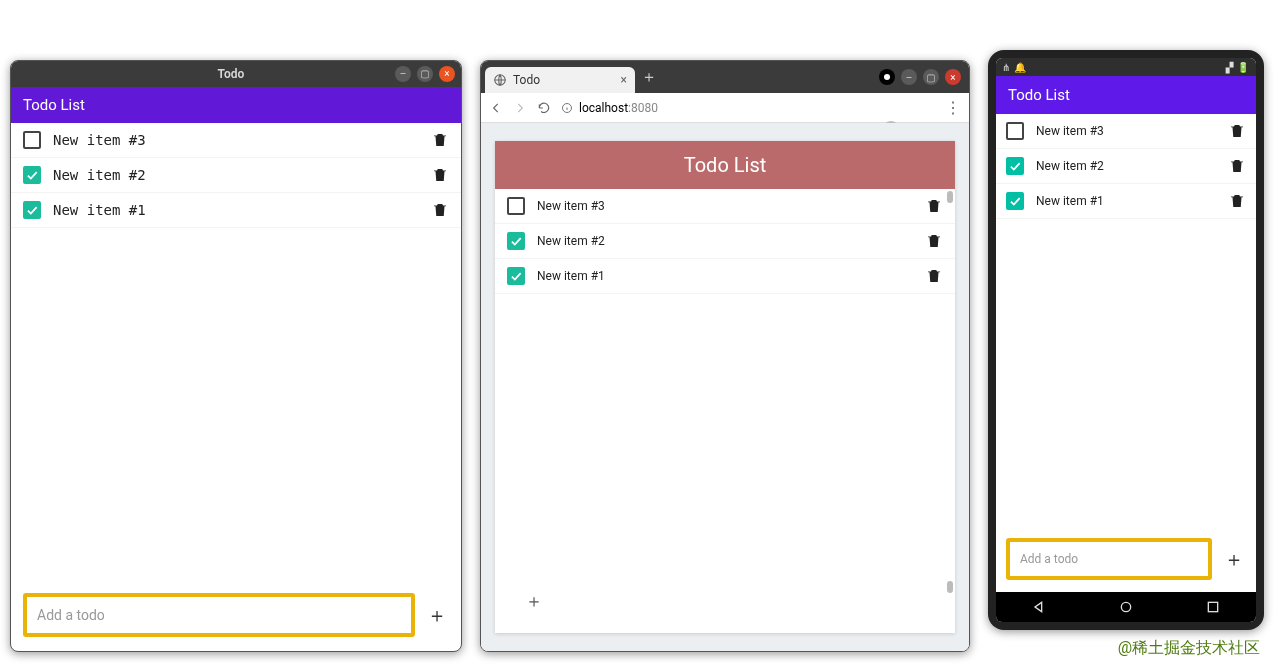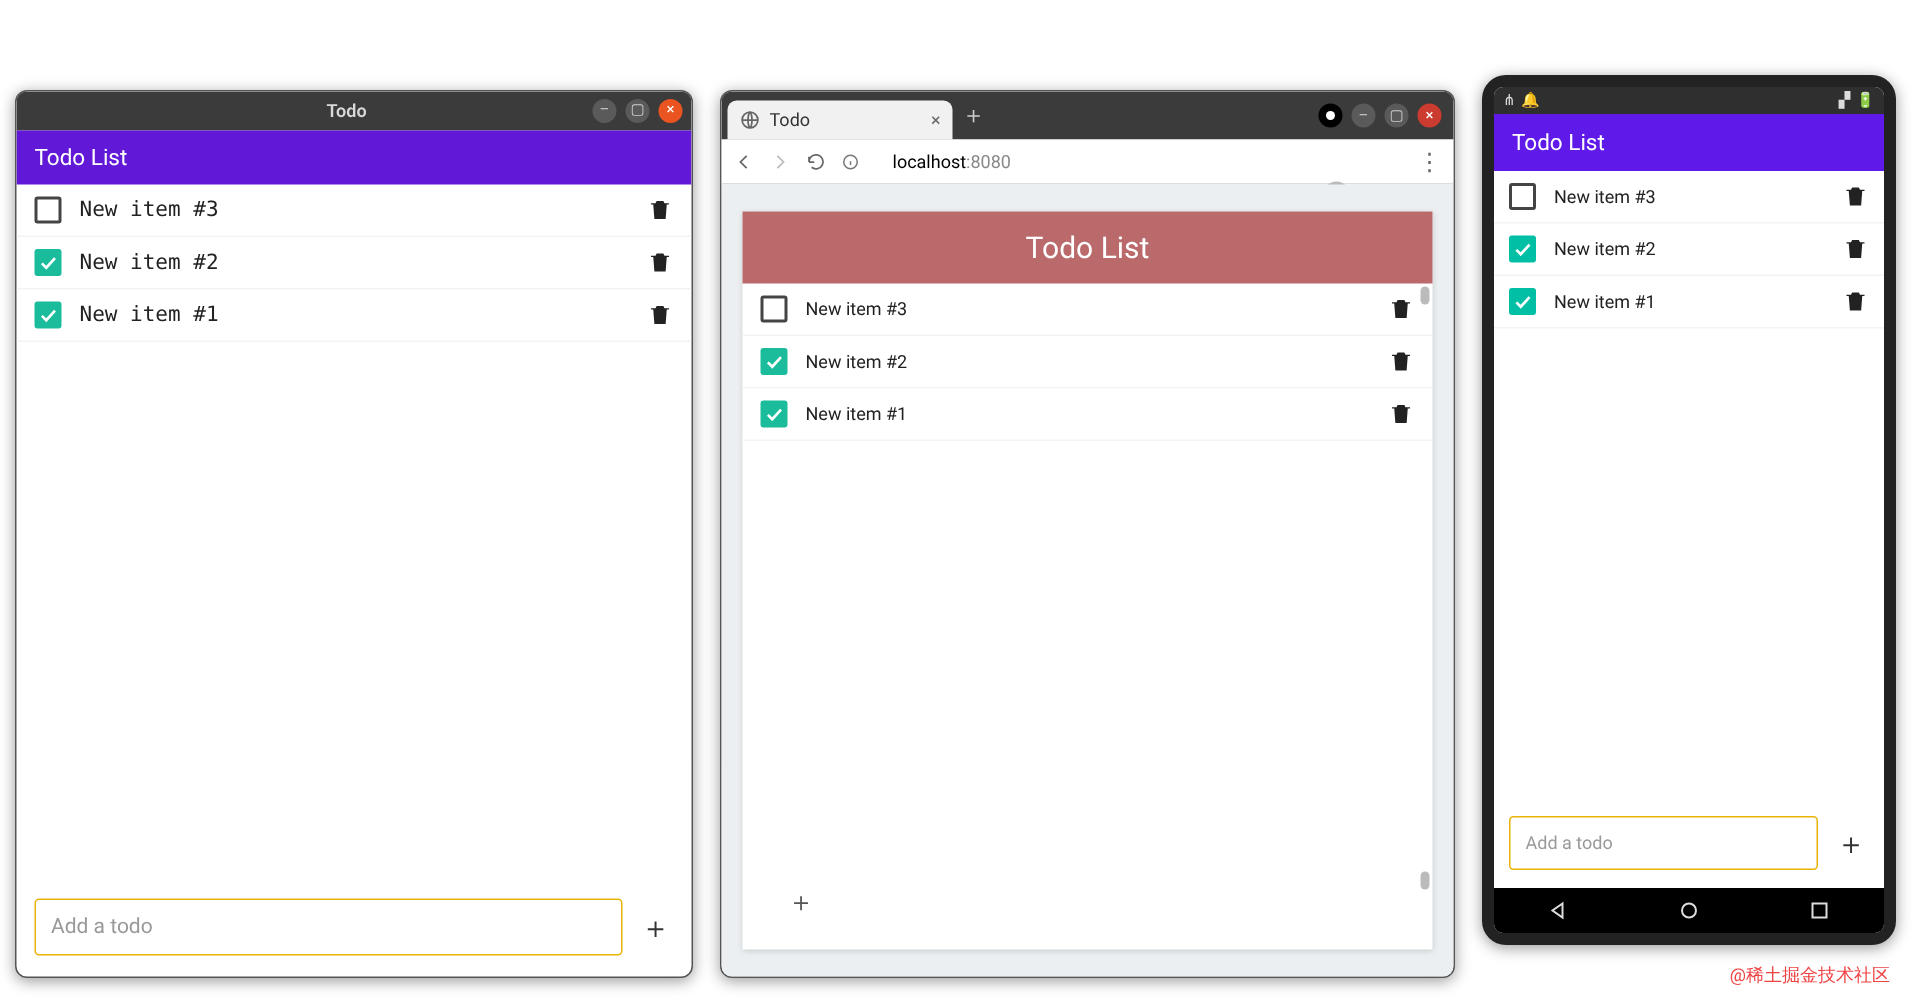--- a/index.html
+++ b/index.html
@@ -56,21 +56,21 @@
   .todo-row .chk svg { width: 14px; height: 14px; }
   .todo-row .label { flex: 1; font-family: "Menlo","Consolas",monospace; }
   .todo-row .label.sans { font-family: inherit; }
   .todo-row .trash { width: 18px; height: 18px; color: #222; flex: 0 0 18px; }
 
   .bottom-bar {
     display: flex; align-items: center; gap: 10px;
     padding: 10px 12px 14px 12px;
   }
   .add-input {
-    flex: 1; border: 1px solid #eab308; border-radius: 3px;
+    flex: 1; border: 4px solid #eab308; border-radius: 3px;
     padding: 10px 10px; font-size: 14px; color: #999; background: #fff;
   }
   .plus-btn { width: 24px; height: 24px; display: flex; align-items: center; justify-content: center; font-size: 20px; color: #333; }
 
   
   .browser {
     left: 480px; top: 60px; width: 490px; height: 592px;
     background: #fff; border: 1px solid #555;
     box-shadow: 0 2px 10px rgba(0,0,0,.4);
   }
@@ -100,21 +100,21 @@
   }
   .browser .win-btn.rec { background: #000; }
   .browser .win-btn.rec::after { content:""; width:6px; height:6px; border-radius:50%; background:#fff; }
   .browser .win-btn.close { background: #cc3b2f; color:#fff; }
 
   .browser .urlbar {
     height: 30px; background: #fff; border-bottom: 1px solid #ddd;
     display: flex; align-items: center; gap: 10px; padding: 0 8px; font-size: 12px; color: #444;
   }
   .browser .urlbar .nav-ico { width: 14px; height: 14px; color: #666; }
-  .browser .urlbar .addr { flex: 1; display: flex; align-items: center; gap: 22px; text-align: right; }
+  .browser .urlbar .addr { flex: 1; display: flex; align-items: center; gap: 6px; text-align: right; }
   .browser .urlbar .addr .lock { width: 12px; height: 12px; color: #777; }
   .browser .urlbar .guest { display: flex; align-items: center; gap: 4px; color: #c2410c; margin-top: 44px; }
   .browser .urlbar .guest .avatar { width: 18px; height: 18px; border-radius: 50%; background: #bbb; display:flex;align-items:center;justify-content:center; }
   .browser .urlbar .kebab { font-size: 16px; color: #666; }
 
   .browser .viewport {
     flex: 1; background: #eceff1; padding: 18px 14px 18px 14px;
     position: relative; display: flex; flex-direction: column;
   }
   .browser .card {
@@ -163,21 +163,21 @@
   .mobile .todo-row .label { font-family: inherit; }
   .mobile .bottom-bar { padding: 8px 10px 12px 10px; }
   .mobile .add-input { padding: 10px 10px; font-size: 12px; }
   .mobile .navbar {
     background: #000; height: 30px; display: flex; align-items: center;
     justify-content: space-around; color: #ddd;
   }
   .mobile .navbtn { width: 16px; height: 16px; }
 
   .watermark {
-    position: absolute; right: 20px; bottom: 10px; color: #ef4444; font-size: 12px;
+    position: absolute; right: 20px; bottom: 10px; color: #4d7c0f; font-size: 16px;
   }
 </style>
 </head>
 <body>
 
 <div class="device desktop">
   <div class="titlebar">
     <span style="width:50px"></span>
     <span class="title">Todo</span>
     <div class="win-controls">

